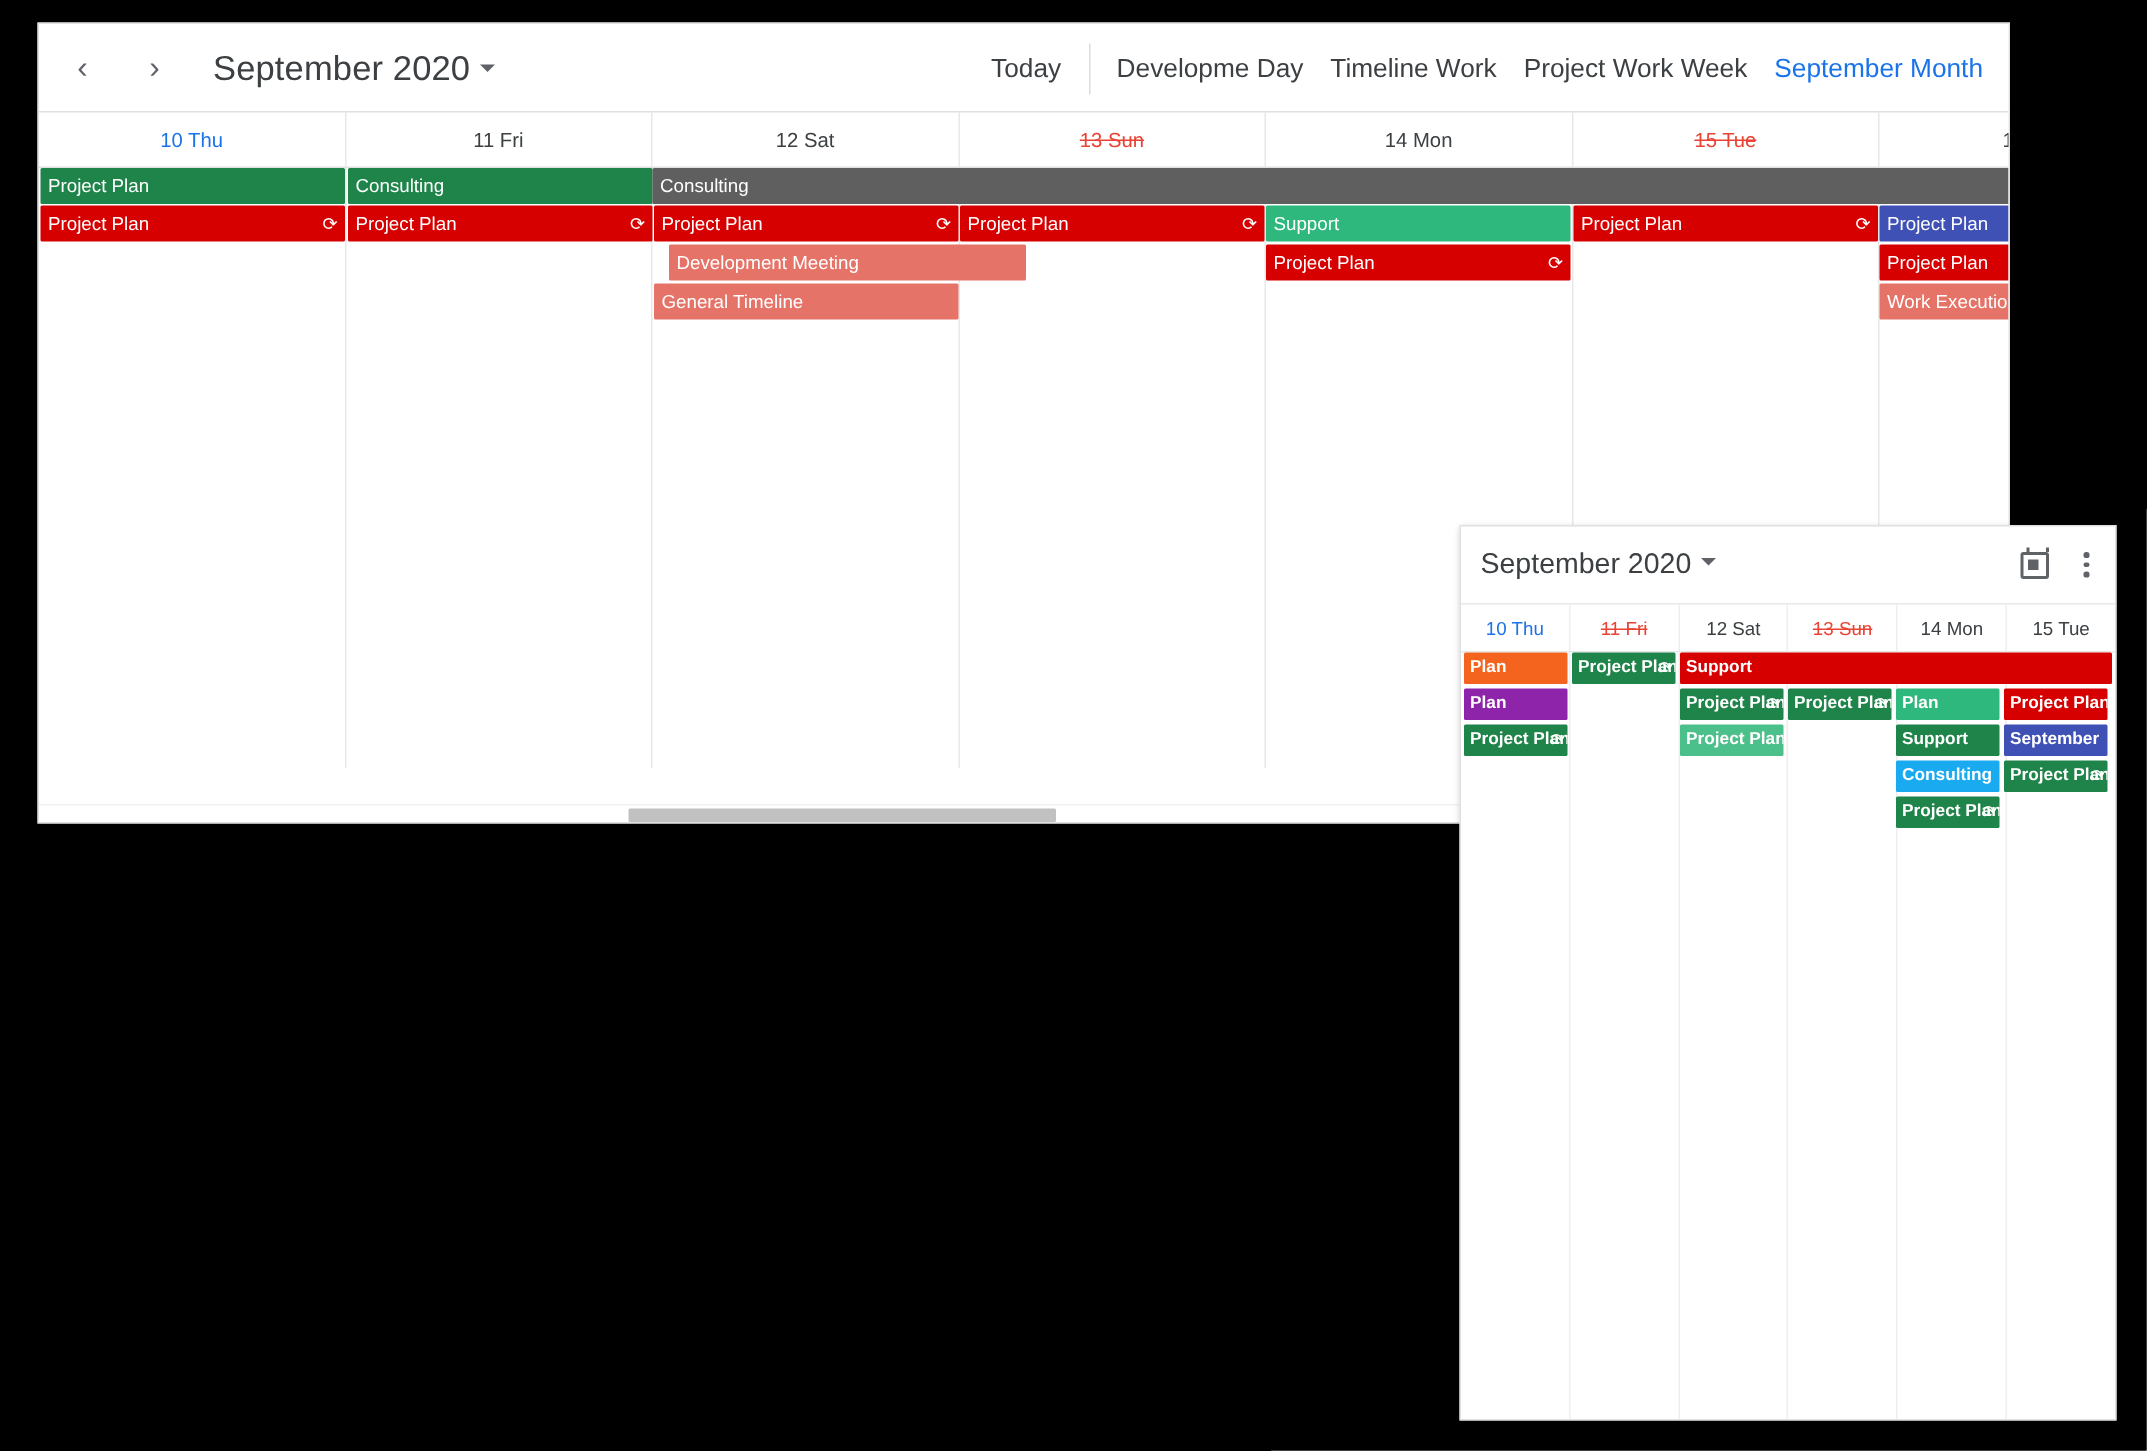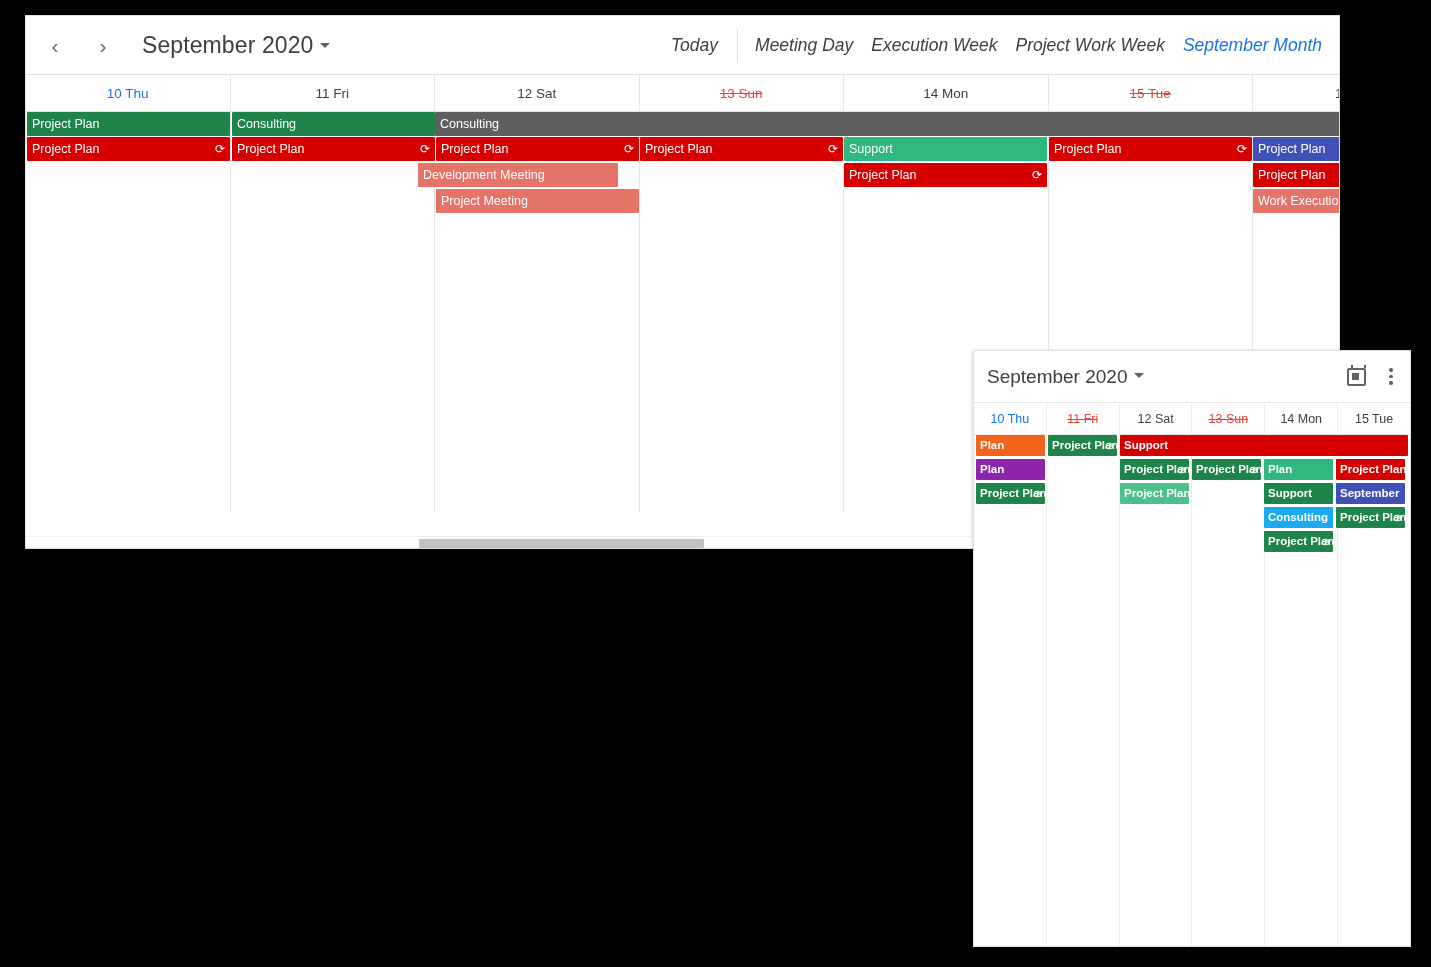--- a/index.html
+++ b/index.html
@@ -60,21 +60,20 @@
     border-right: 5px solid transparent;
     border-top: 5px solid #5f6368;
     position: relative; top: -5px;
   }
   #toolbar-right {
     position: absolute;
     right: 8px; top: 0;
     height: 59px;
     display: flex;
     align-items: center;
-    font-style: italic;
   }
   .tb-item {
     font-size: 17.5px;
     color: #3c4043;
     padding: 6px 9px;
     cursor: pointer;
     white-space: nowrap;
   }
   .tb-item.active { color: #1a73e8; }
   .tb-sep {
@@ -272,22 +271,22 @@
     <div class="nav-btn" id="nav-prev">‹</div>
     <div class="nav-btn" id="nav-next">›</div>
     <div id="title-block">
       <span id="main-title">September 2020</span>
       <span class="caret-down"></span>
     </div>
 
     <div id="toolbar-right">
       <span class="tb-item">Today</span>
       <span class="tb-sep"></span>
-      <span class="tb-item">Meeting Day</span>
-      <span class="tb-item">Execution Week</span>
+      <span class="tb-item">Developme Day</span>
+      <span class="tb-item">Timeline Work</span>
       <span class="tb-item">Project Work Week</span>
       <span class="tb-item active">September Month</span>
     </div>
   </div>
 
   <div id="day-header">
       <div class="day-cell today">10 Thu</div>
       <div class="day-cell">11 Fri</div>
       <div class="day-cell">12 Sat</div>
       <div class="day-cell strike">13 Sun</div>
@@ -310,24 +309,24 @@
         <div class="ev" style="left: 1px; top: 0px; width: 203px; background: rgb(30, 132, 73);"><span>Project Plan</span></div>
         <div class="ev" style="left: 206px; top: 0px; width: 203px; background: rgb(30, 132, 73);"><span>Consulting</span></div>
         <div class="ev" style="left: 409px; top: 0px; width: 905px; background: rgb(95, 95, 95);"><span>Consulting</span></div>
         <div class="ev" style="left: 1px; top: 25px; width: 203px; background: rgb(214, 0, 0);"><span>Project Plan</span><span class="recur">⟳</span></div>
         <div class="ev" style="left: 206px; top: 25px; width: 203px; background: rgb(214, 0, 0);"><span>Project Plan</span><span class="recur">⟳</span></div>
         <div class="ev" style="left: 410px; top: 25px; width: 203px; background: rgb(214, 0, 0);"><span>Project Plan</span><span class="recur">⟳</span></div>
         <div class="ev" style="left: 614px; top: 25px; width: 203px; background: rgb(214, 0, 0);"><span>Project Plan</span><span class="recur">⟳</span></div>
         <div class="ev" style="left: 818px; top: 25px; width: 203px; background: rgb(46, 184, 125);"><span>Support</span></div>
         <div class="ev" style="left: 1023px; top: 25px; width: 203px; background: rgb(214, 0, 0);"><span>Project Plan</span><span class="recur">⟳</span></div>
         <div class="ev" style="left: 1227px; top: 25px; width: 88px; background: rgb(63, 81, 181);"><span>Project Plan</span></div>
-        <div class="ev" style="left: 392px; top: 51px; width: 200px; background: rgb(229, 115, 104);"><span>Development Meeting</span></div>
+        <div class="ev" style="left: 420px; top: 51px; width: 238px; background: rgb(229, 115, 104);"><span>Development Meeting</span></div>
         <div class="ev" style="left: 818px; top: 51px; width: 203px; background: rgb(214, 0, 0);"><span>Project Plan</span><span class="recur">⟳</span></div>
         <div class="ev" style="left: 1227px; top: 51px; width: 88px; background: rgb(214, 0, 0);"><span>Project Plan</span></div>
-        <div class="ev" style="left: 410px; top: 77px; width: 203px; background: rgb(229, 115, 104);"><span>Project Meeting</span></div>
+        <div class="ev" style="left: 410px; top: 77px; width: 203px; background: rgb(229, 115, 104);"><span>General Timeline</span></div>
         <div class="ev" style="left: 1227px; top: 77px; width: 88px; background: rgb(229, 115, 104);"><span>Work Execution</span></div>
       </div>
   </div>
 
   <div id="hscroll">
     <div id="hscroll-thumb" style="left: 393px; width: 285px;"></div>
   </div>
 </div>
 
 <div id="popup-panel">

